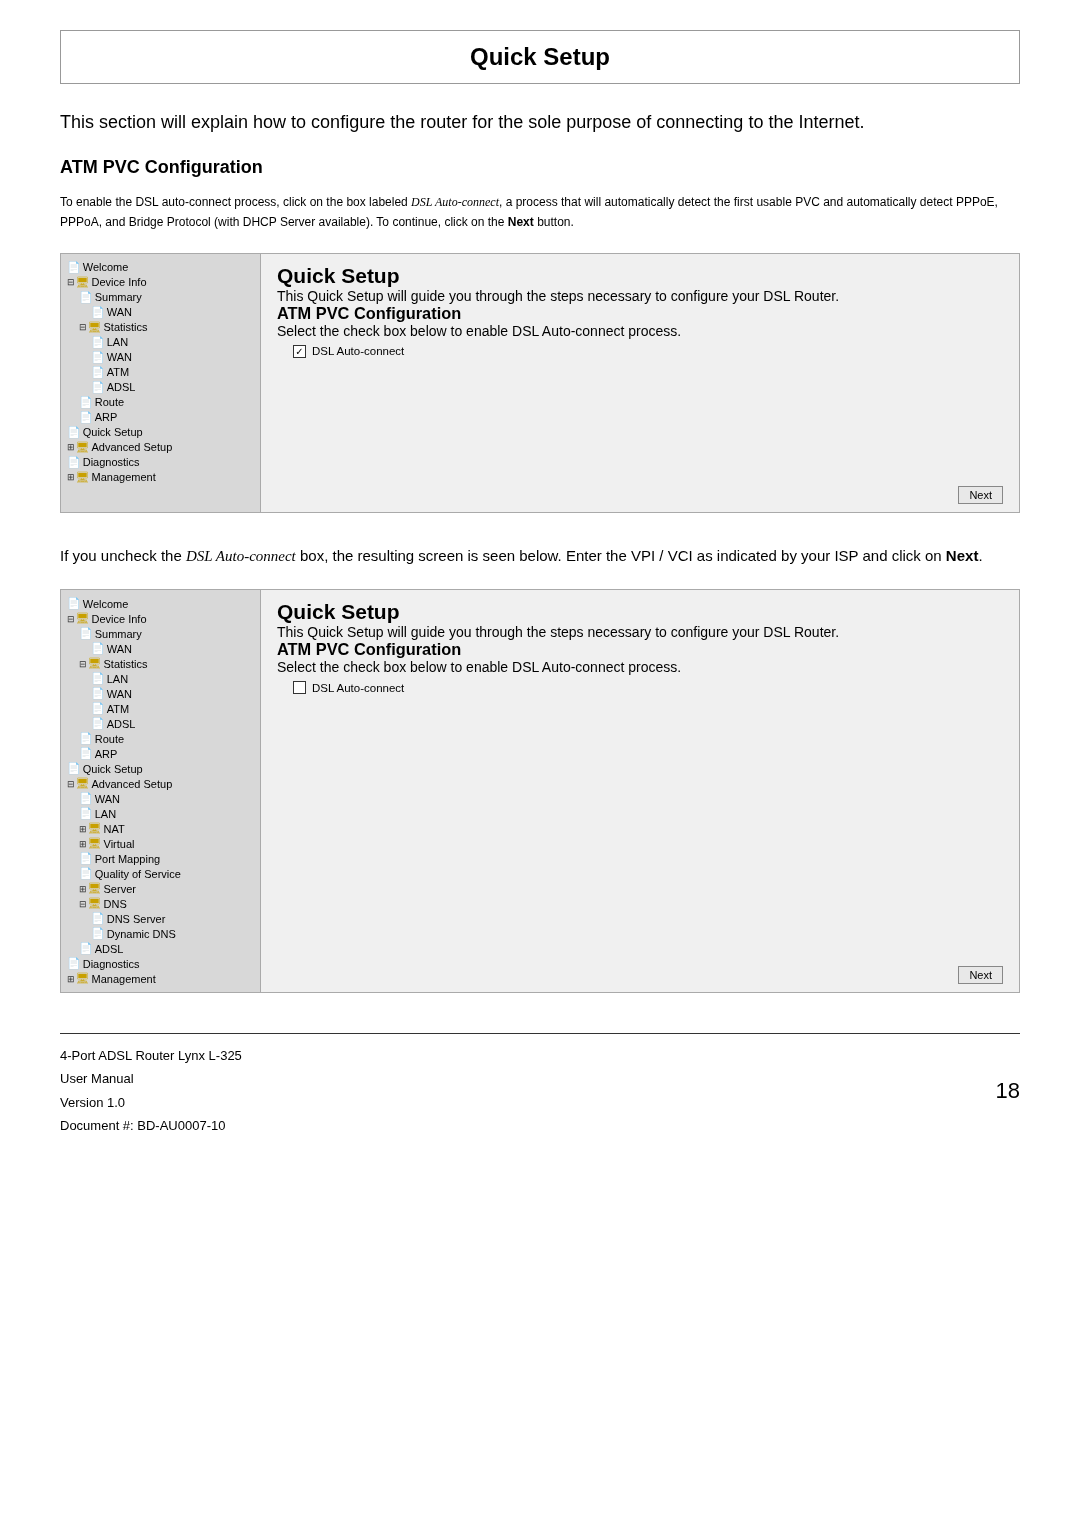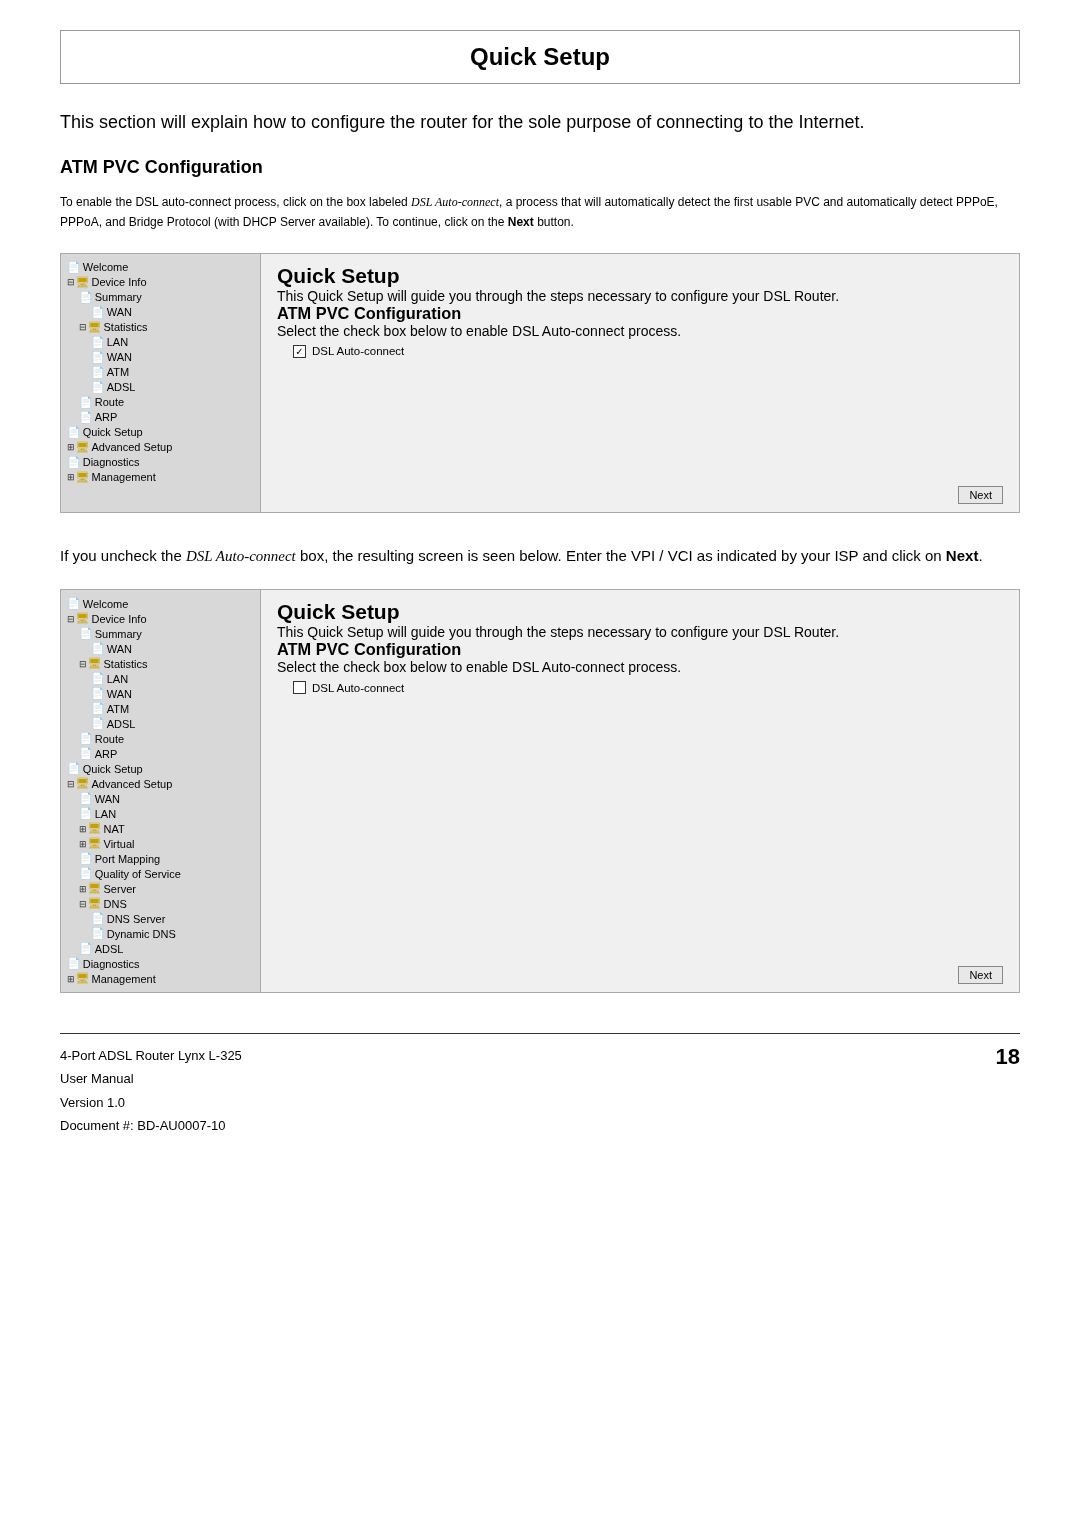--- a/index.html
+++ b/index.html
@@ -153,21 +153,21 @@
     .footer-page-number {
       font-size: 22px;
       font-weight: bold;
       text-align: center;
       margin-top: -50px;
     }
 
     .footer-wrapper {
       display: flex;
       justify-content: space-between;
-      align-items: flex-start;
+      align-items: center;
     }
 
     .footer-left {
       font-size: 13px;
       line-height: 1.8;
     }
 
     .panel-content-wrapper {
       flex: 1;
       display: flex;
@@ -423,14 +423,14 @@
 </div>
 
 <hr class="footer-line">
 <div class="footer-wrapper">
   <div class="footer-left">
     <div>4-Port ADSL Router Lynx L-325</div>
     <div class="italic">User Manual</div>
     <div class="italic">Version 1.0</div>
     <div class="italic">Document #: BD-AU0007-10</div>
   </div>
-  <div class="footer-page-number" style="margin-top:0; font-size:22px; font-weight:bold;">18</div>
+  <div class="footer-page-number" style="margin-top:0; font-size:22px; font-weight:normal;">18</div>
 </div>
 
 </body></html>

